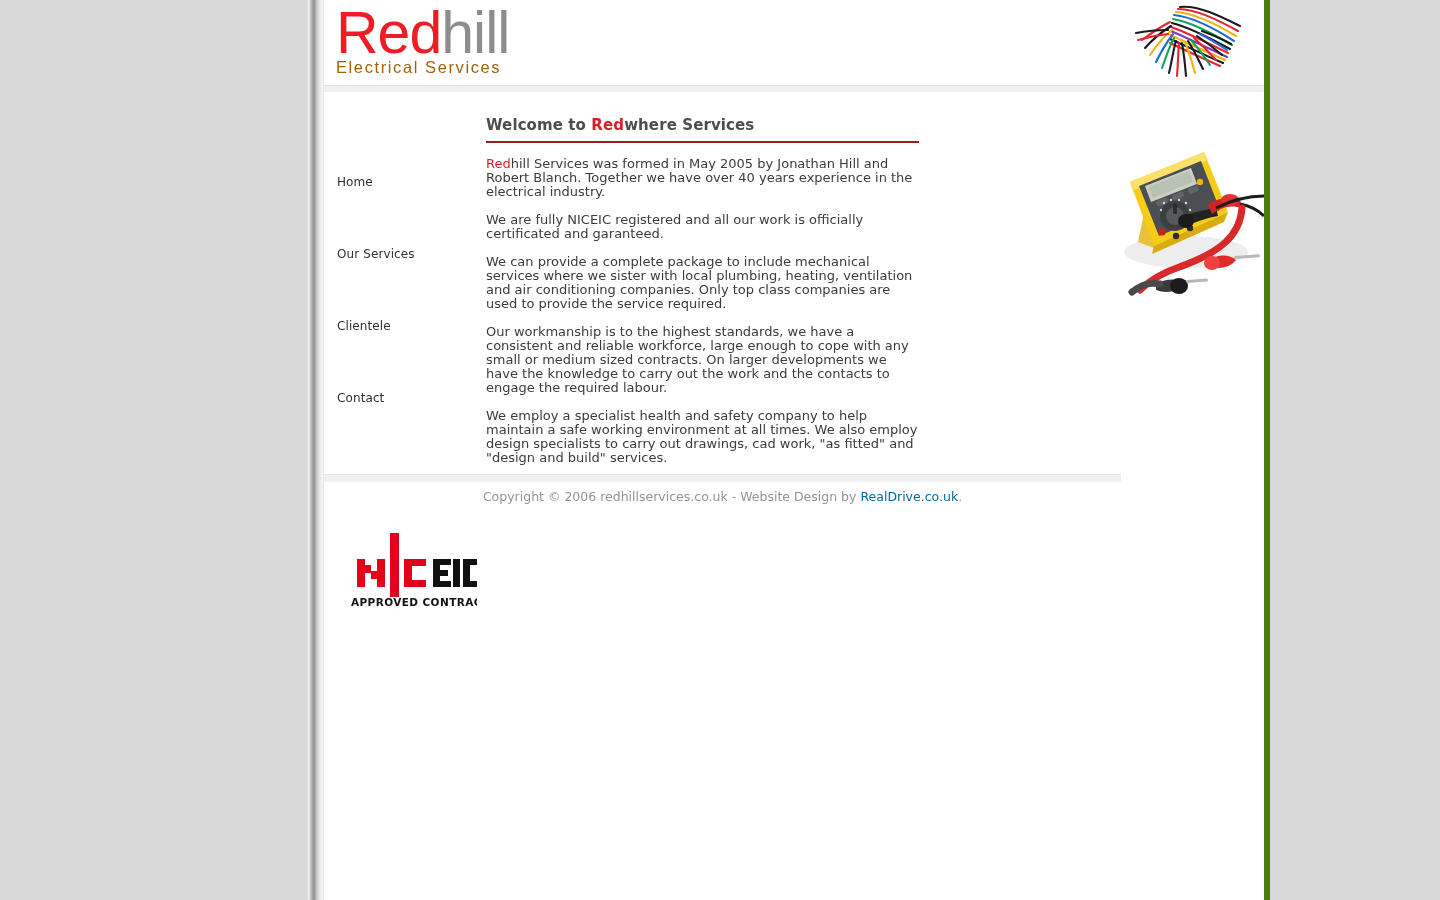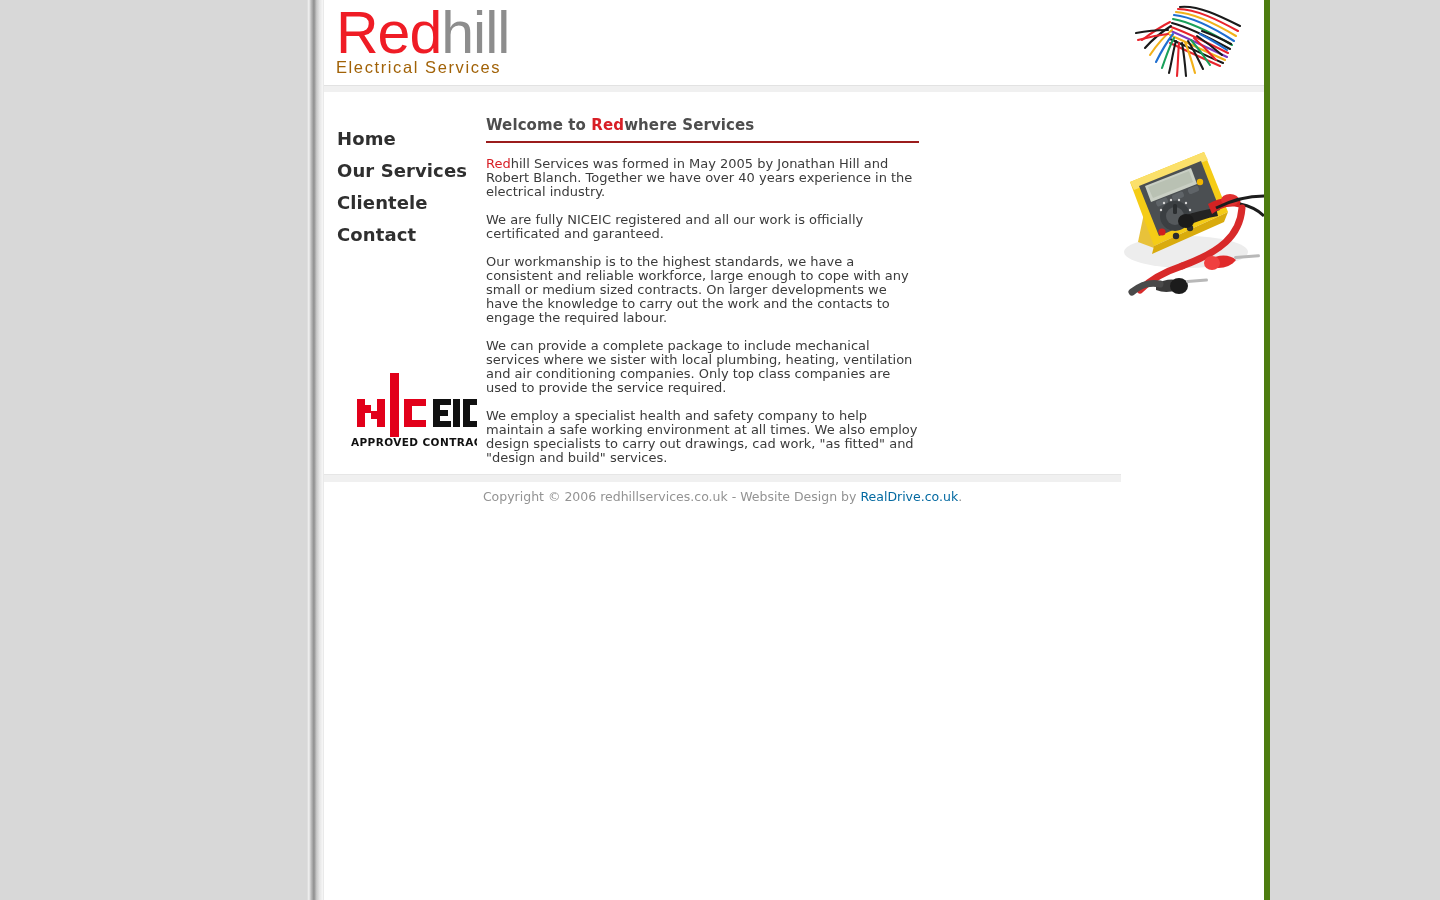--- a/index.html
+++ b/index.html
@@ -113,27 +113,28 @@
   
   #sidebar {
     width: 160px;
     flex: 0 0 160px;
     padding: 35px 0 0 13px;
     box-sizing: border-box;
   }
   .nav-item {
     display: block;
     font-family: "DejaVu Sans", sans-serif;
-    font-size: 18px;
-    font-weight: bold;
+    font-size: 12px;
+    font-weight: normal;
     color: #2f2f2f;
     text-decoration: none;
     padding: 0 0 11px 0;
     letter-spacing: 0.1px;
     cursor: pointer;
+    margin-top: 47px;
   }
 
   
   #niceic {
     margin: 113px 0 0 12px;
     width: 128px;
   }
   #niceic svg { display: block; }
 
   
@@ -315,23 +316,23 @@
 
       <div id="content">
         <h1 id="welcome-heading">
           <span>Welcome to </span><span class="hl">Red</span><span>where Services</span>
         </h1>
 
         <p class="para"><span class="hl">Red</span><span>hill Services was formed in May 2005 by Jonathan Hill and Robert Blanch. Together we have over 40 years experience in the electrical industry.</span></p>
 
         <p class="para">We are fully NICEIC registered and all our work is officially certificated and garanteed.</p>
 
+        <p class="para">We can provide a complete package to include mechanical services where we sister with local plumbing, heating, ventilation and air conditioning companies. Only top class companies are used to provide the service required.</p>
+
         <p class="para">Our workmanship is to the highest standards, we have a consistent and reliable workforce, large enough to cope with any small or medium sized contracts. On larger developments we have the knowledge to carry out the work and the contacts to engage the required labour.</p>
-
-        <p class="para">We can provide a complete package to include mechanical services where we sister with local plumbing, heating, ventilation and air conditioning companies. Only top class companies are used to provide the service required.</p>
 
         <p class="para">We employ a specialist health and safety company to help maintain a safe working environment at all times. We also employ design specialists to carry out drawings, cad work, "as fitted" and "design and build" services.</p>
       </div>
 
       <div id="meter-col">
         <div id="meter-photo">
           <svg width="152" height="190" viewBox="0 0 152 190" xmlns="http://www.w3.org/2000/svg">
             <rect x="0" y="0" width="152" height="190" fill="#ffffff"></rect>
 
             <ellipse cx="74" cy="128" rx="62" ry="16" fill="#ededed"></ellipse>

